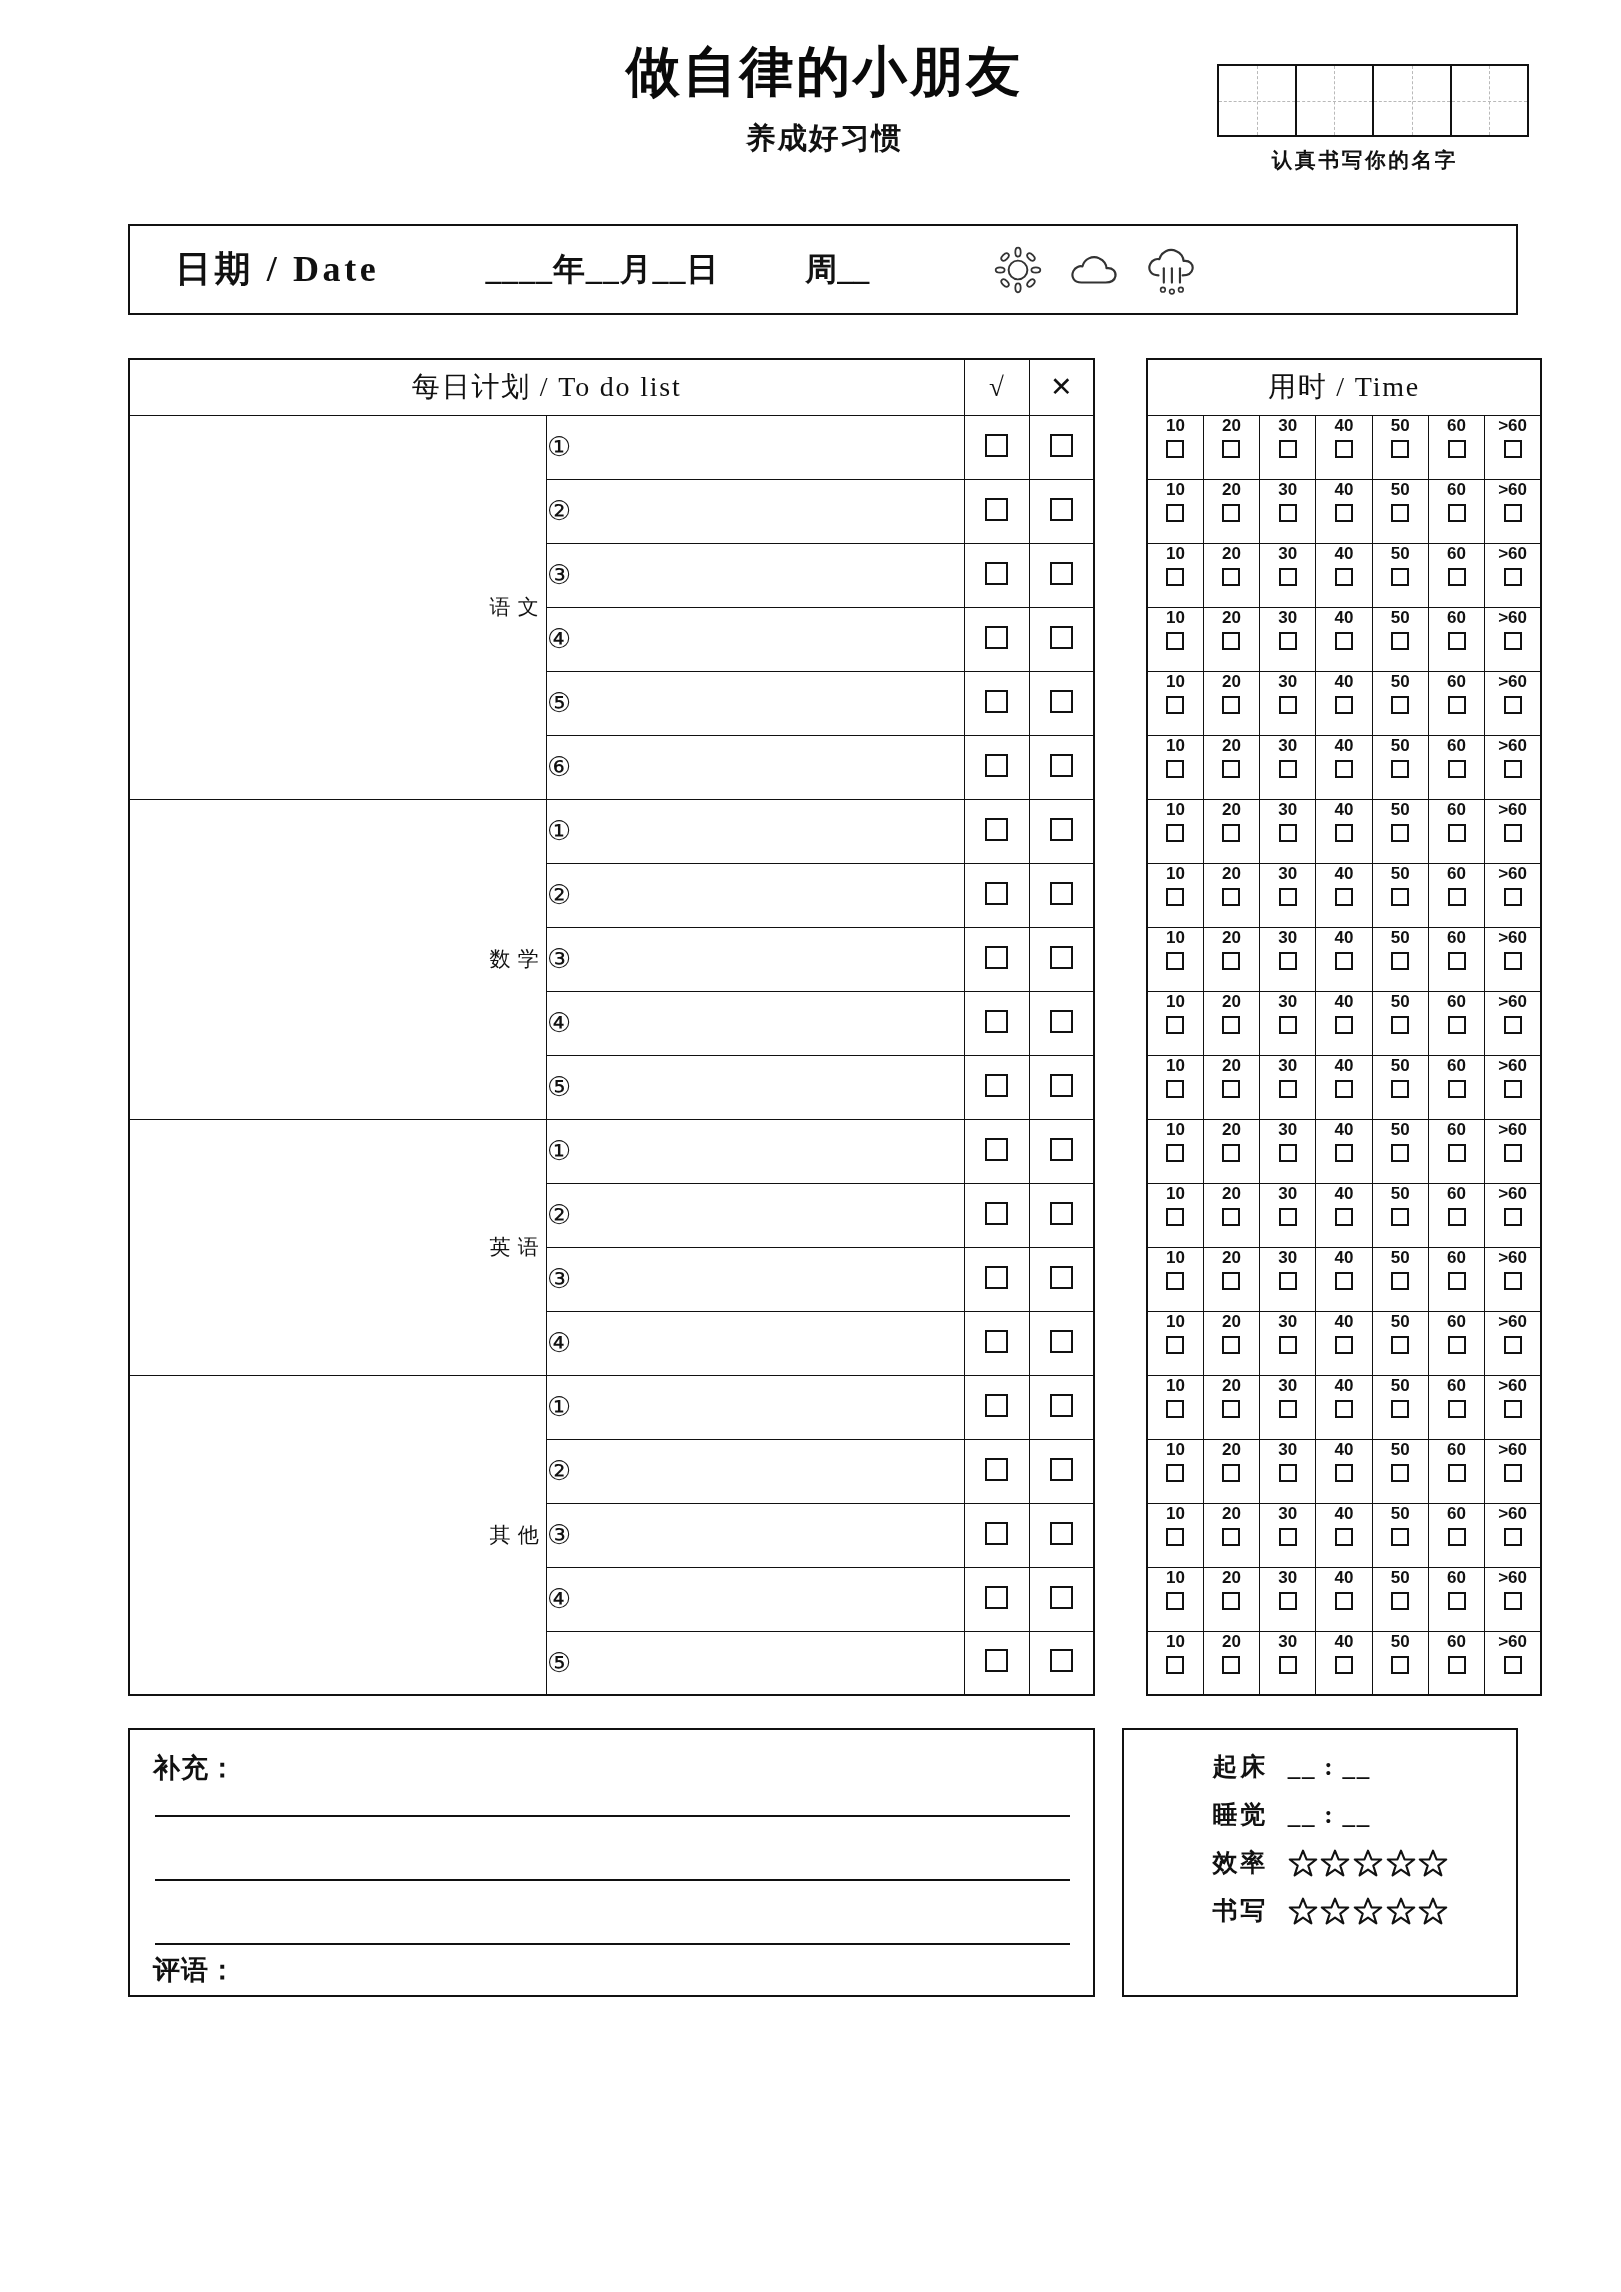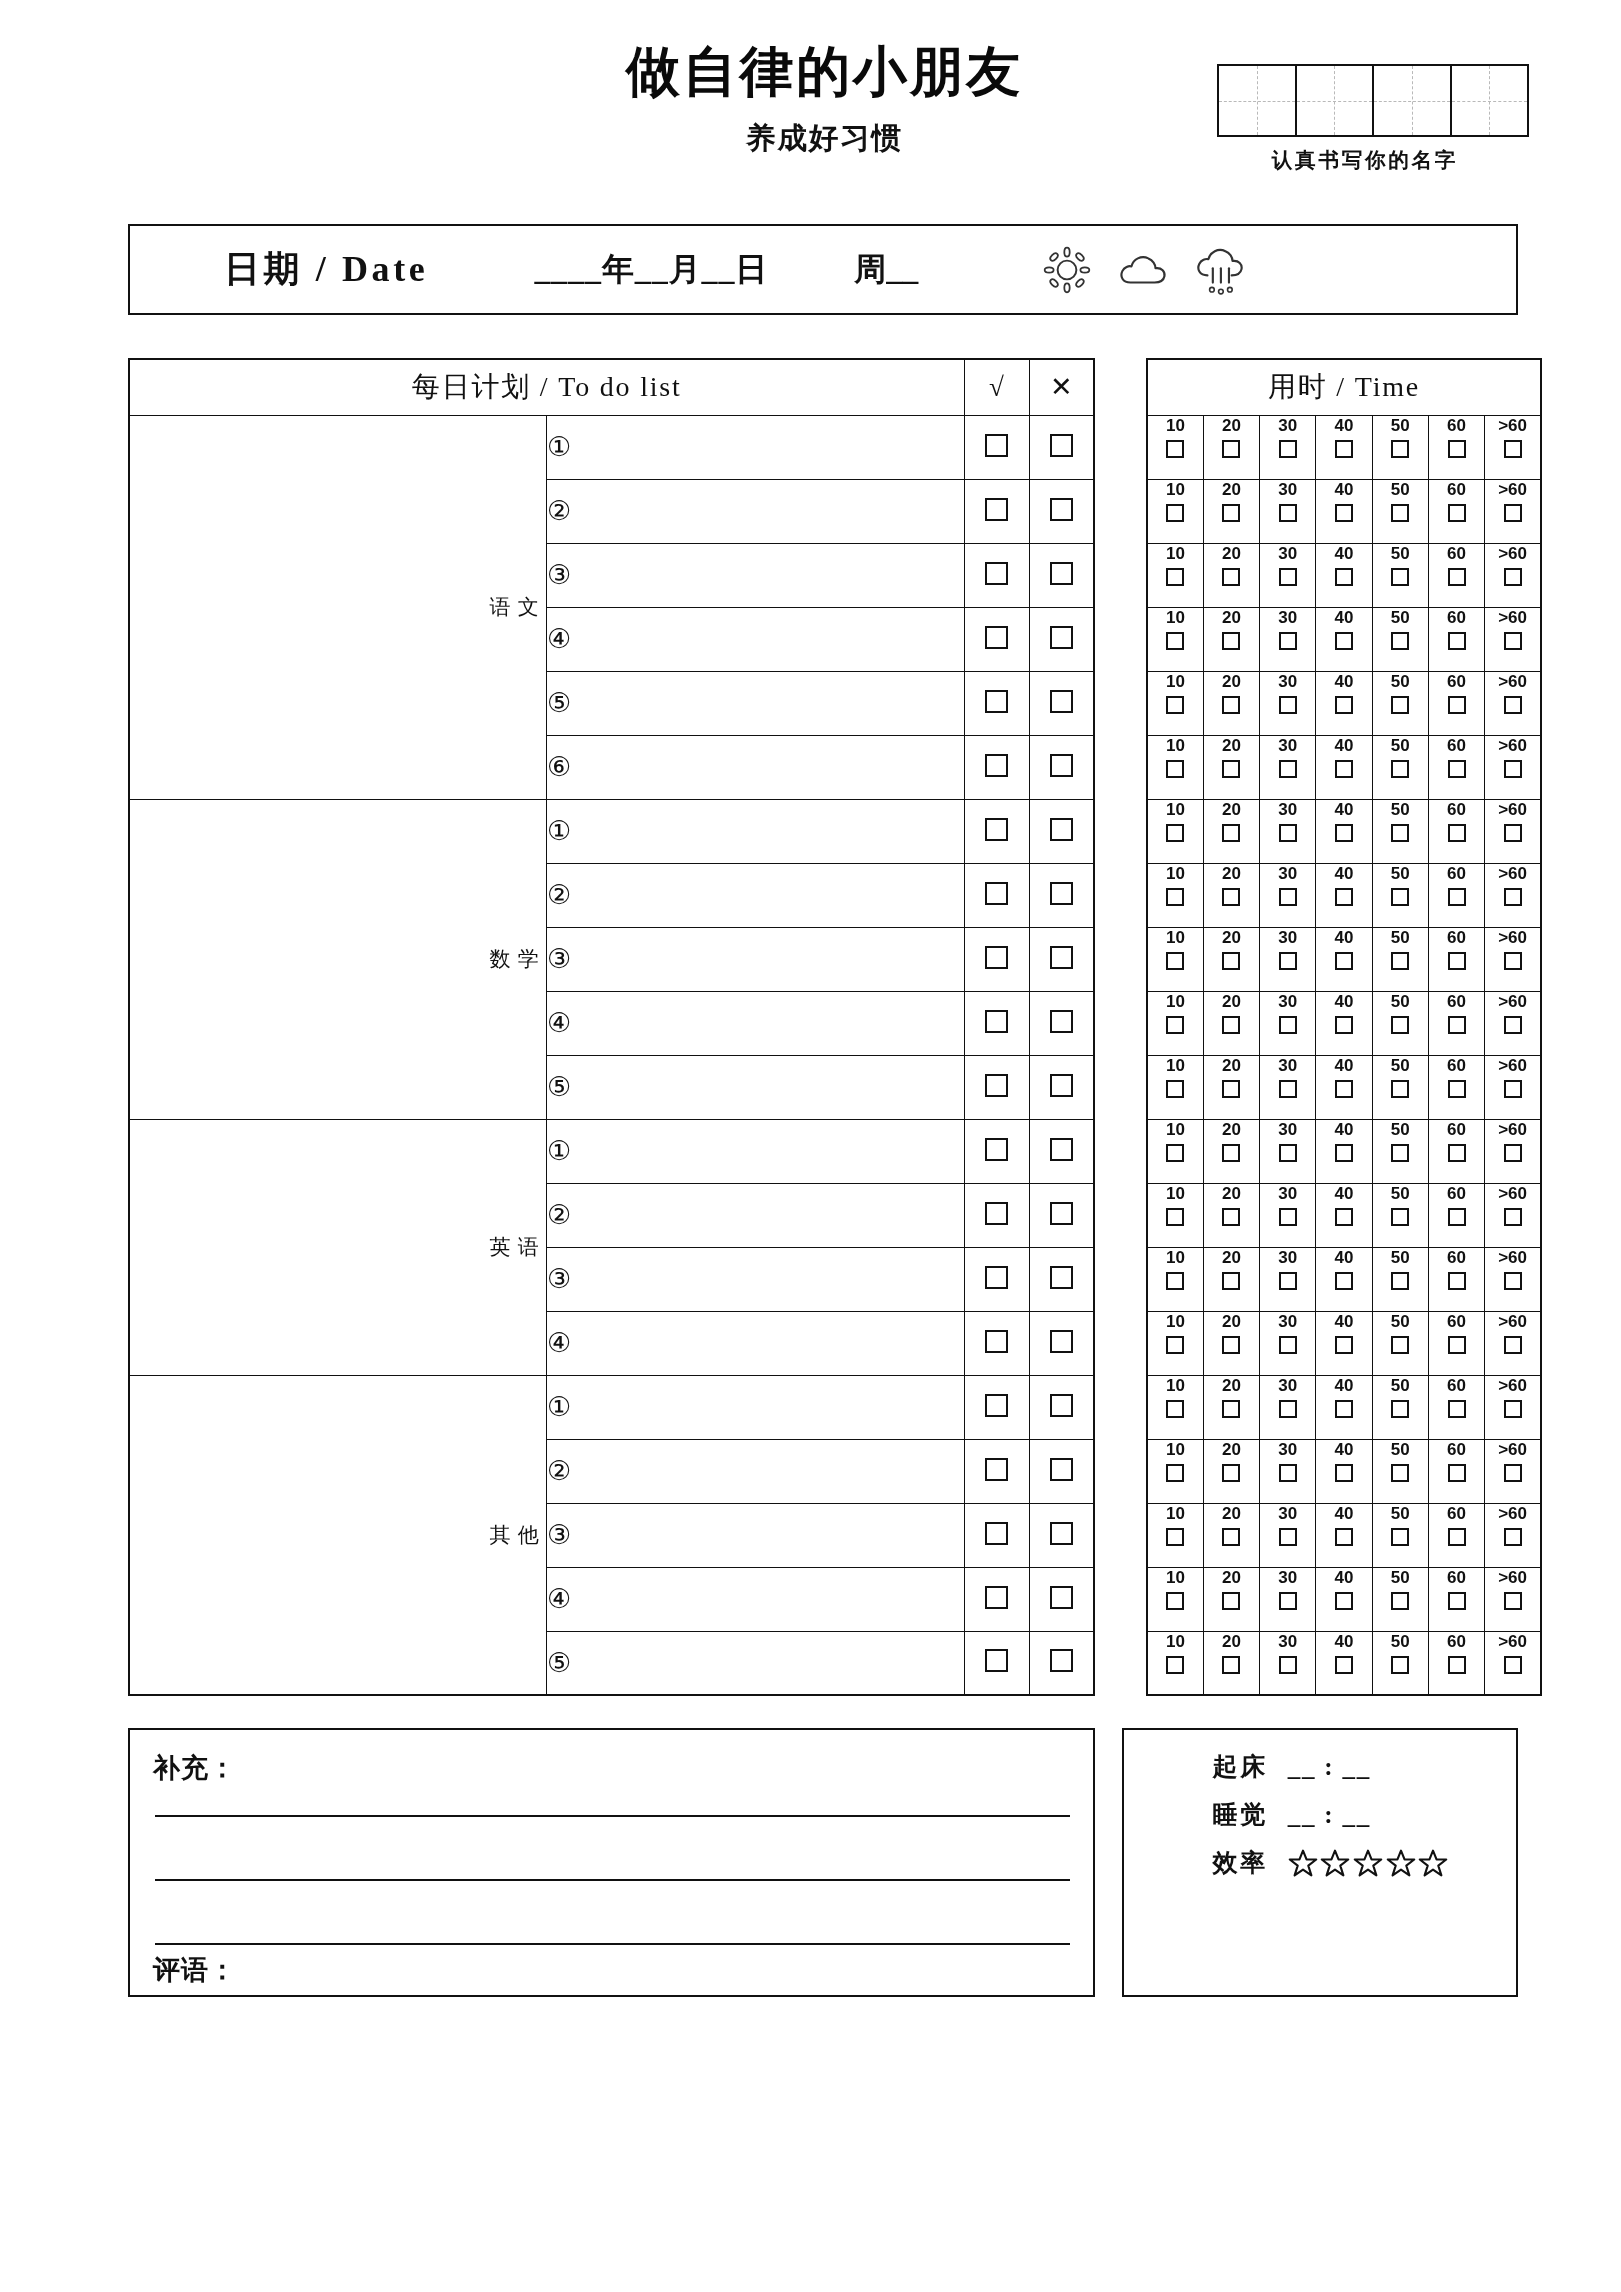--- a/index.html
+++ b/index.html
@@ -93,21 +93,21 @@
   .date-bar {
     position: absolute;
     left: 128px; top: 224px;
     width: 1390px;
     height: 91px;
     border: 2.7px solid #111;
     display: flex;
     align-items: center;
   }
   .date-label {
-    margin-left: 94px;
+    margin-left: 45px;
     font-size: 36px;
     font-weight: bold;
     letter-spacing: 3.6px;
     white-space: nowrap;
   }
   .date-fields {
     margin-left: 106px;
     font-size: 32px;
     font-weight: bold;
     letter-spacing: 0.9px;
@@ -693,16 +693,46 @@
               <path d="M17 3 L21 13 L32 13 L23 20 L26.5 31 L17 24.5 L7.5 31 L11 20 L2 13 L13 13 Z" fill="none" stroke="#111" stroke-width="2.4" stroke-linejoin="round"></path>
             </svg>
           </span>
           <span>
             <svg width="30" height="30" viewBox="0 0 34 34">
               <path d="M17 3 L21 13 L32 13 L23 20 L26.5 31 L17 24.5 L7.5 31 L11 20 L2 13 L13 13 Z" fill="none" stroke="#111" stroke-width="2.4" stroke-linejoin="round"></path>
             </svg>
           </span>
         </div>
       </div>
+      <div class="sum-row">
+        <div class="sum-label">书写</div>
+        <div class="stars">
+          <span>
+            <svg width="30" height="30" viewBox="0 0 34 34">
+              <path d="M17 3 L21 13 L32 13 L23 20 L26.5 31 L17 24.5 L7.5 31 L11 20 L2 13 L13 13 Z" fill="none" stroke="#111" stroke-width="2.4" stroke-linejoin="round"></path>
+            </svg>
+          </span>
+          <span>
+            <svg width="30" height="30" viewBox="0 0 34 34">
+              <path d="M17 3 L21 13 L32 13 L23 20 L26.5 31 L17 24.5 L7.5 31 L11 20 L2 13 L13 13 Z" fill="none" stroke="#111" stroke-width="2.4" stroke-linejoin="round"></path>
+            </svg>
+          </span>
+          <span>
+            <svg width="30" height="30" viewBox="0 0 34 34">
+              <path d="M17 3 L21 13 L32 13 L23 20 L26.5 31 L17 24.5 L7.5 31 L11 20 L2 13 L13 13 Z" fill="none" stroke="#111" stroke-width="2.4" stroke-linejoin="round"></path>
+            </svg>
+          </span>
+          <span>
+            <svg width="30" height="30" viewBox="0 0 34 34">
+              <path d="M17 3 L21 13 L32 13 L23 20 L26.5 31 L17 24.5 L7.5 31 L11 20 L2 13 L13 13 Z" fill="none" stroke="#111" stroke-width="2.4" stroke-linejoin="round"></path>
+            </svg>
+          </span>
+          <span>
+            <svg width="30" height="30" viewBox="0 0 34 34">
+              <path d="M17 3 L21 13 L32 13 L23 20 L26.5 31 L17 24.5 L7.5 31 L11 20 L2 13 L13 13 Z" fill="none" stroke="#111" stroke-width="2.4" stroke-linejoin="round"></path>
+            </svg>
+          </span>
+        </div>
+      </div>
     </div>
 
 </div>
 
 
 </body></html>

